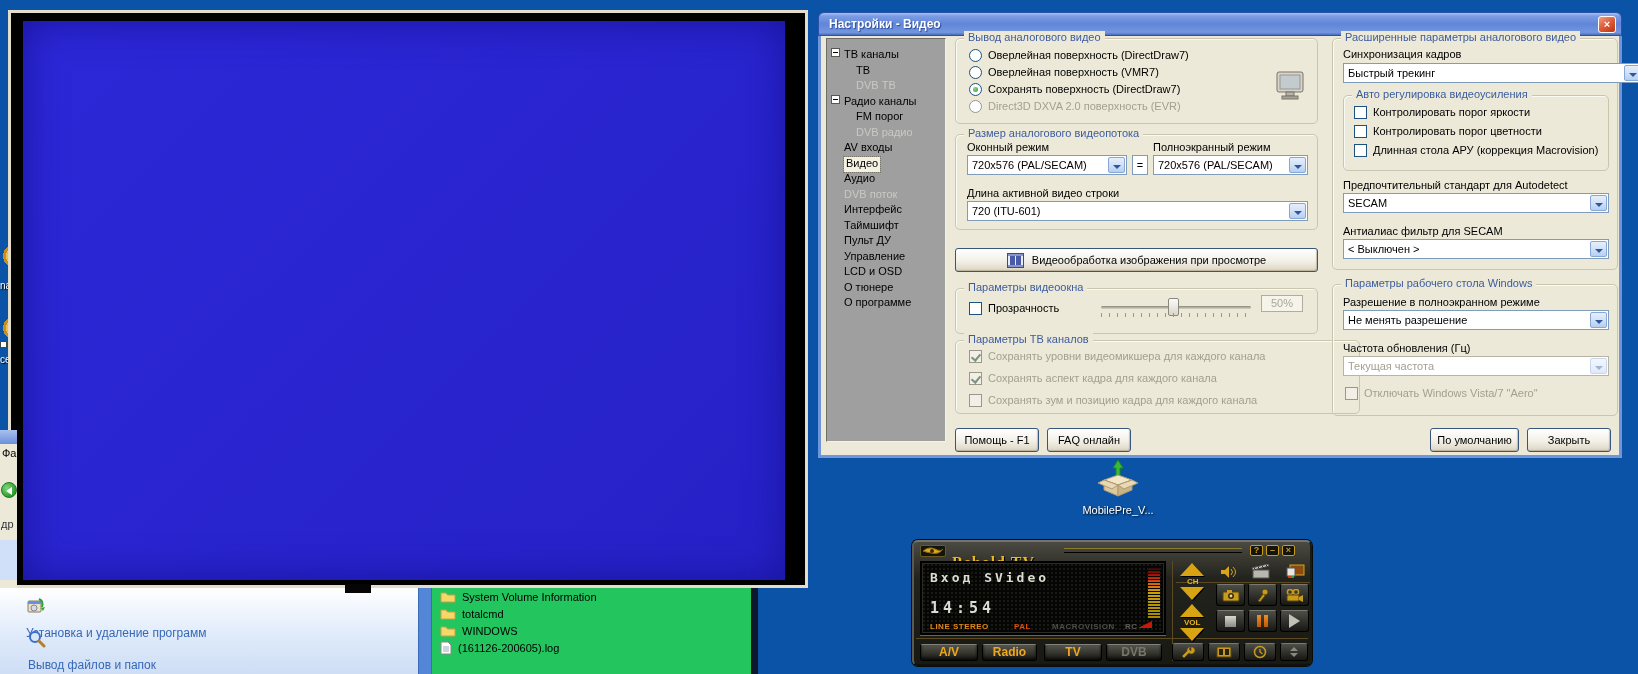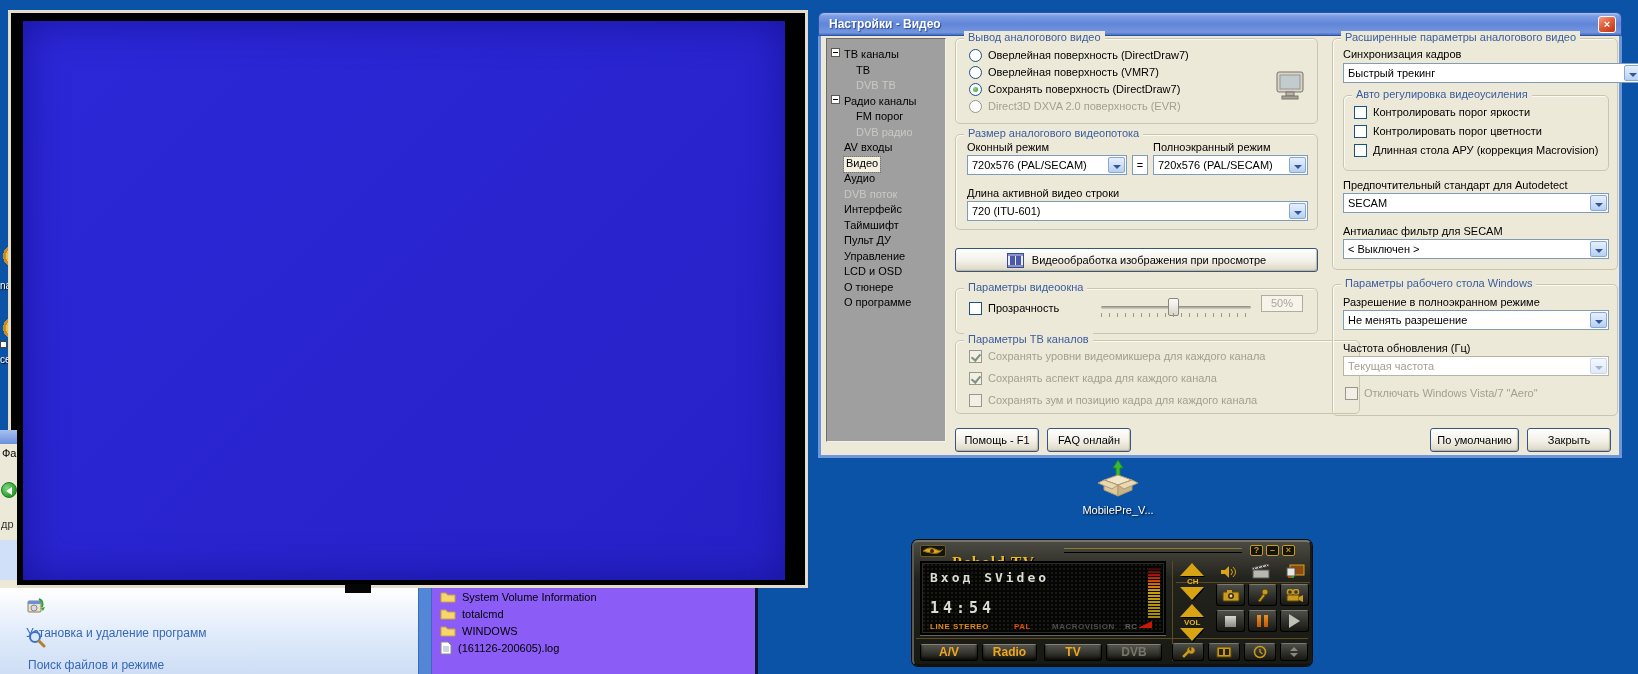--- a/index.html
+++ b/index.html
@@ -31,22 +31,22 @@
 .expl .atxt{position:absolute;left:1px;top:88px;font-size:11px;color:#333;}
 .expl .ablk{position:absolute;left:0;top:110px;width:17px;height:40px;background:#cfe0f8;}
 
 
 .taskpane{position:absolute;left:0;top:588px;width:418px;height:86px;
   background:linear-gradient(180deg,#ffffff,#dde9fa 60%,#cfdef5);z-index:1;}
 .taskitem{position:absolute;display:flex;gap:10px;align-items:flex-start;cursor:pointer;flex-direction:column;}
 .taskitem .ttxt{color:#3668b8;font-size:12px;width:220px;line-height:14px;}
 .bluestrip{position:absolute;left:418px;top:588px;width:14px;height:86px;background:#5486d8;
   border-left:1px solid #3a6ab8;border-right:1px solid #3a6ab8;z-index:1;}
-.filelist{position:absolute;left:432px;top:588px;width:326px;height:86px;background:#8b5cf6;
-  border-right:3px solid #0f172a;z-index:1;overflow:hidden;}
+.filelist{position:absolute;left:432px;top:588px;width:326px;height:86px;background:#22c55e;
+  border-right:7px solid #0f172a;z-index:1;overflow:hidden;}
 .frow{position:absolute;left:8px;display:flex;align-items:center;gap:6px;height:15px;}
 .frow .ftxt{font-size:11px;color:#000;white-space:nowrap;}
 
 
 .dlg-title{position:absolute;left:818px;top:12px;width:804px;height:24px;z-index:3;
   border-radius:6px 6px 0 0;border:1px solid #2a52a8;
   background:linear-gradient(180deg,#a8c0ee 0%,#7b9ce4 14%,#6186d8 50%,#7396de 88%,#4a6ec0 100%);}
 .dlg-title .ttl{position:absolute;left:10px;top:4px;color:#fff;font-weight:bold;font-size:12px;
   text-shadow:1px 1px 1px #2a4a9a;}
 .dlg-close{position:absolute;right:5px;top:3px;width:18px;height:17px;border-radius:3px;
@@ -181,21 +181,21 @@
         <path d="M13 3 q5 2 3 8" fill="none" stroke="#2ca42c" stroke-width="2"></path>
         <path d="M15 12 l2 3 l2 -4 z" fill="#2ca42c"></path>
       </svg>
       <div class="ttxt">Установка и удаление программ</div>
     </div>
     <div class="taskitem" style="left:28px;top:42px">
       <svg width="18" height="18" viewBox="0 0 18 18">
         <circle cx="7" cy="7" r="5" fill="#d9e7fa" stroke="#3a70c8" stroke-width="2"></circle>
         <line x1="11" y1="11" x2="16" y2="16" stroke="#b08030" stroke-width="3" stroke-linecap="round"></line>
       </svg>
-      <div class="ttxt">Поиск файлов и режиме</div>
+      <div class="ttxt">Вывод файлов и папок</div>
     </div>
   </div>
   <div class="bluestrip"></div>
 
   <div class="filelist">
     <div class="frow" style="top:1px">
       <svg width="16" height="13" viewBox="0 0 16 13">
           <path d="M1 3 h5 l1.5 2 H15 v7 H1 z" fill="#f5d76b" stroke="#caa23c"></path>
         </svg>
       <span class="ftxt">System Volume Information</span>

